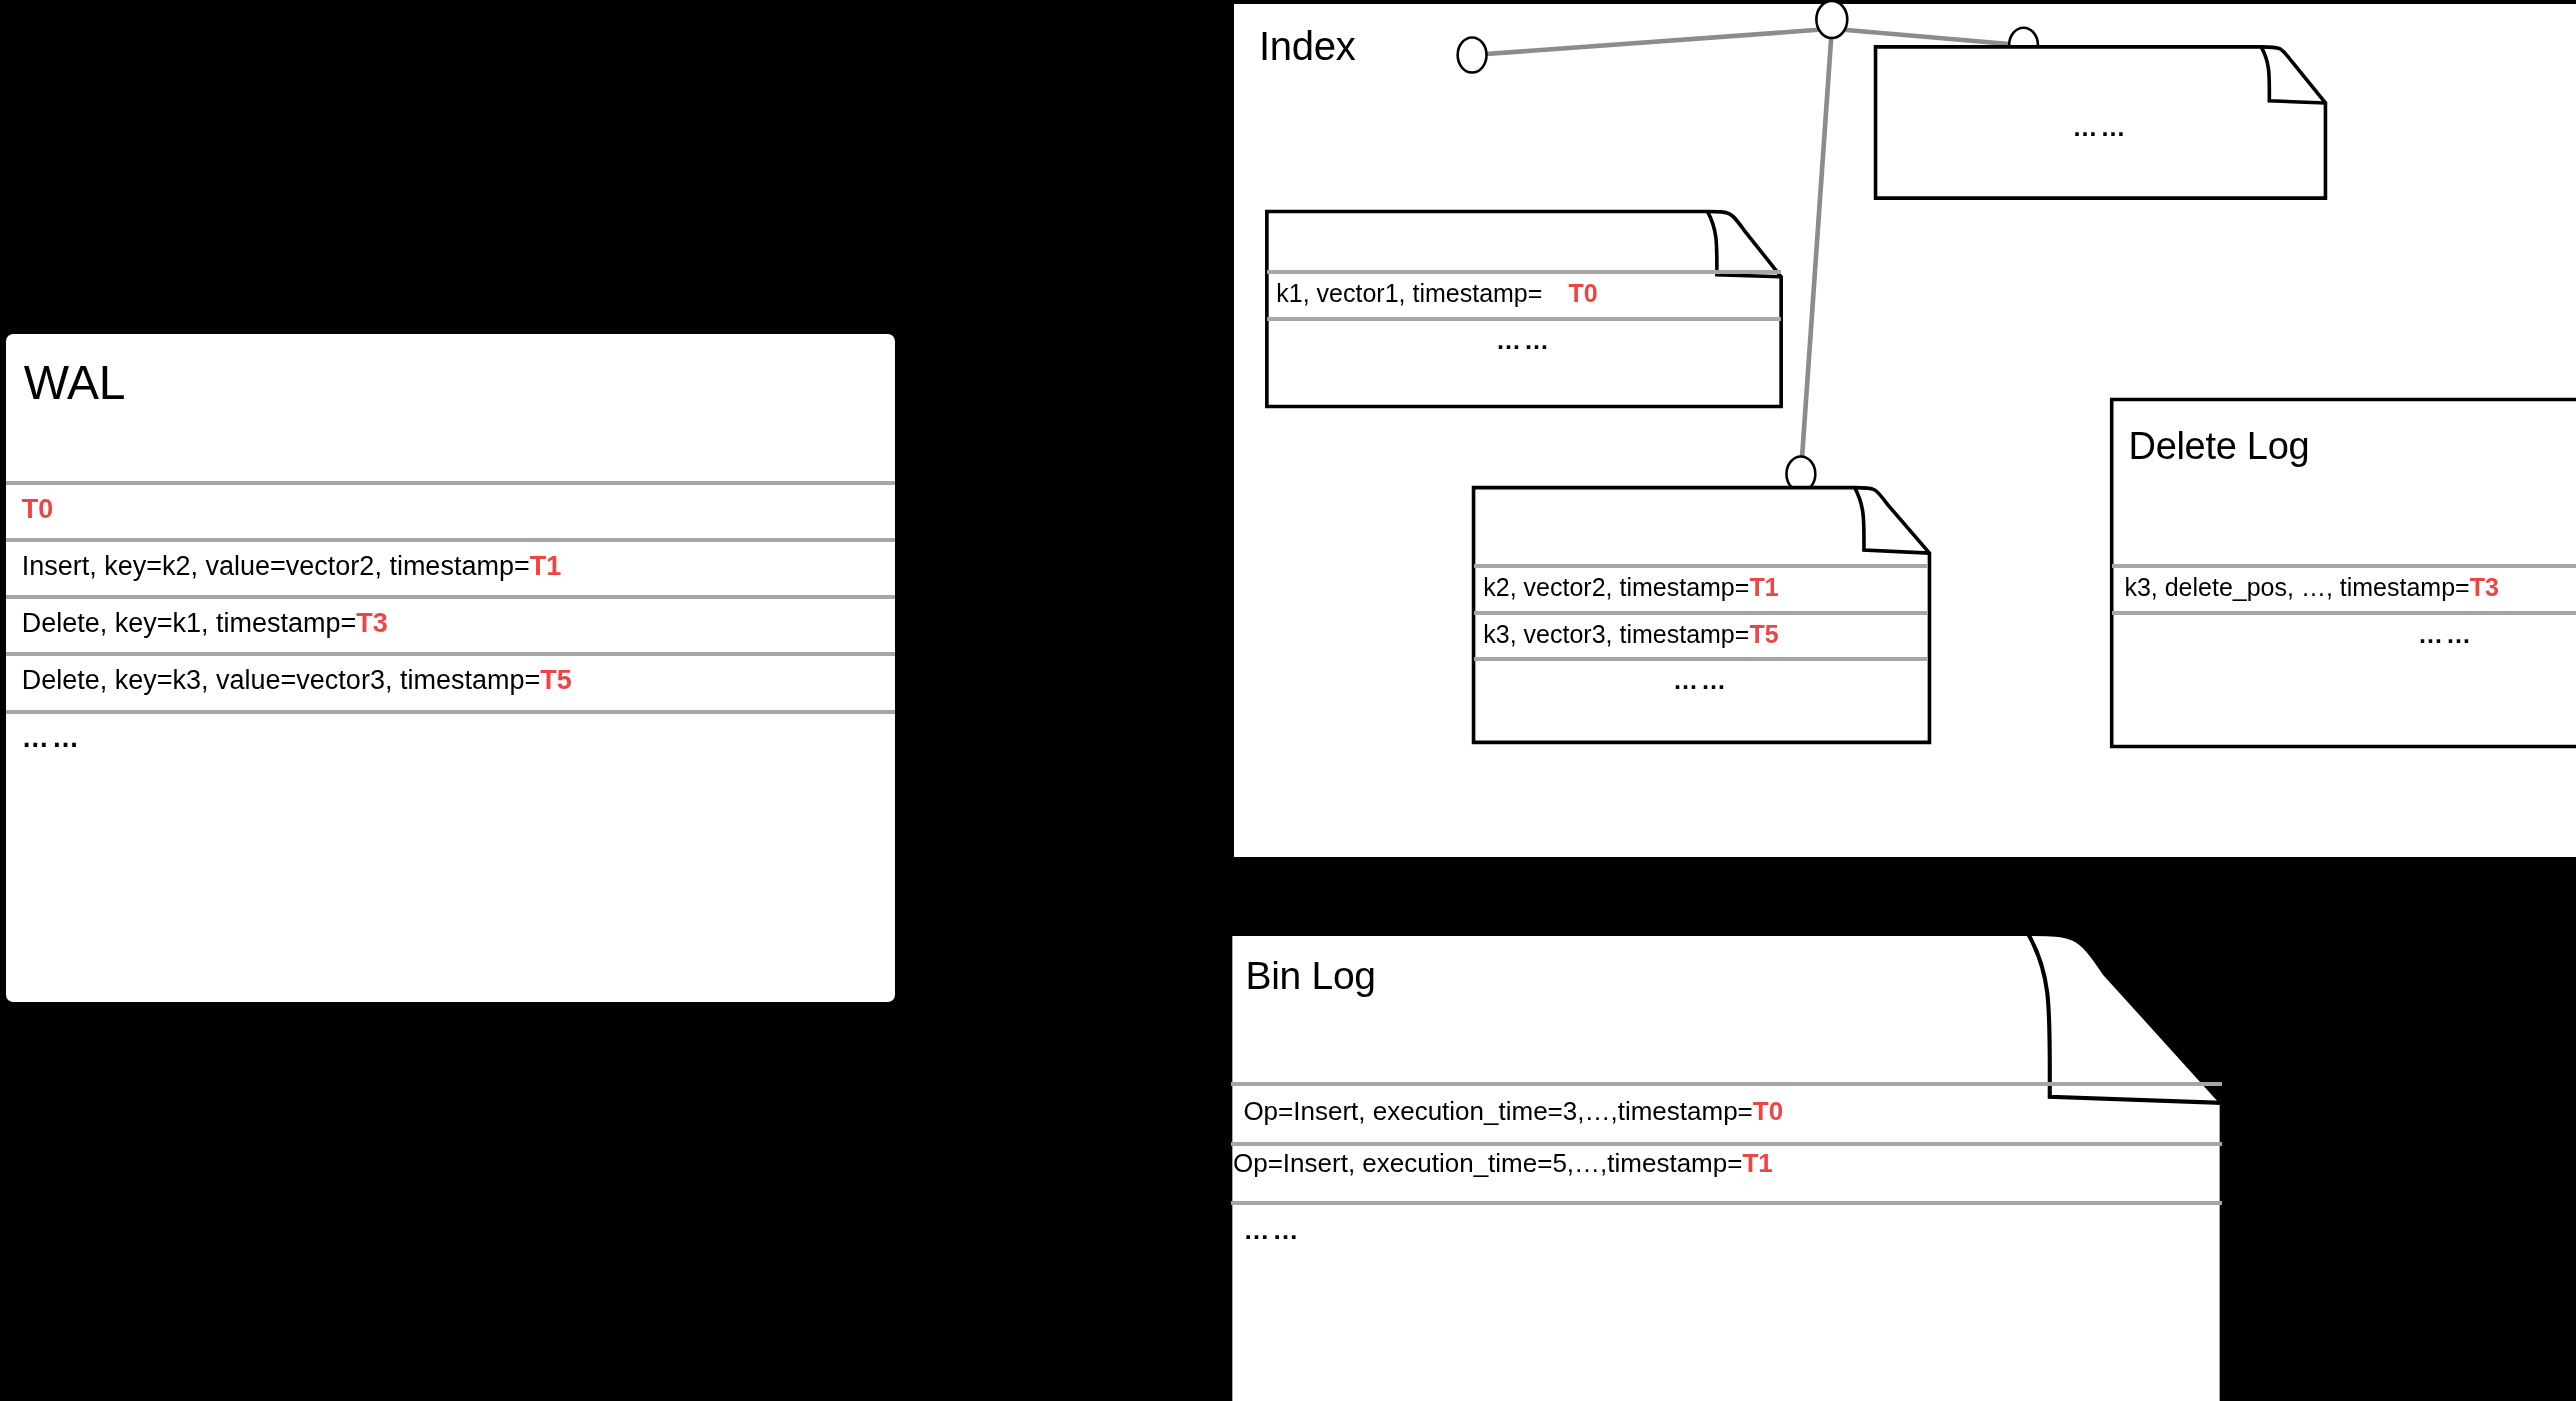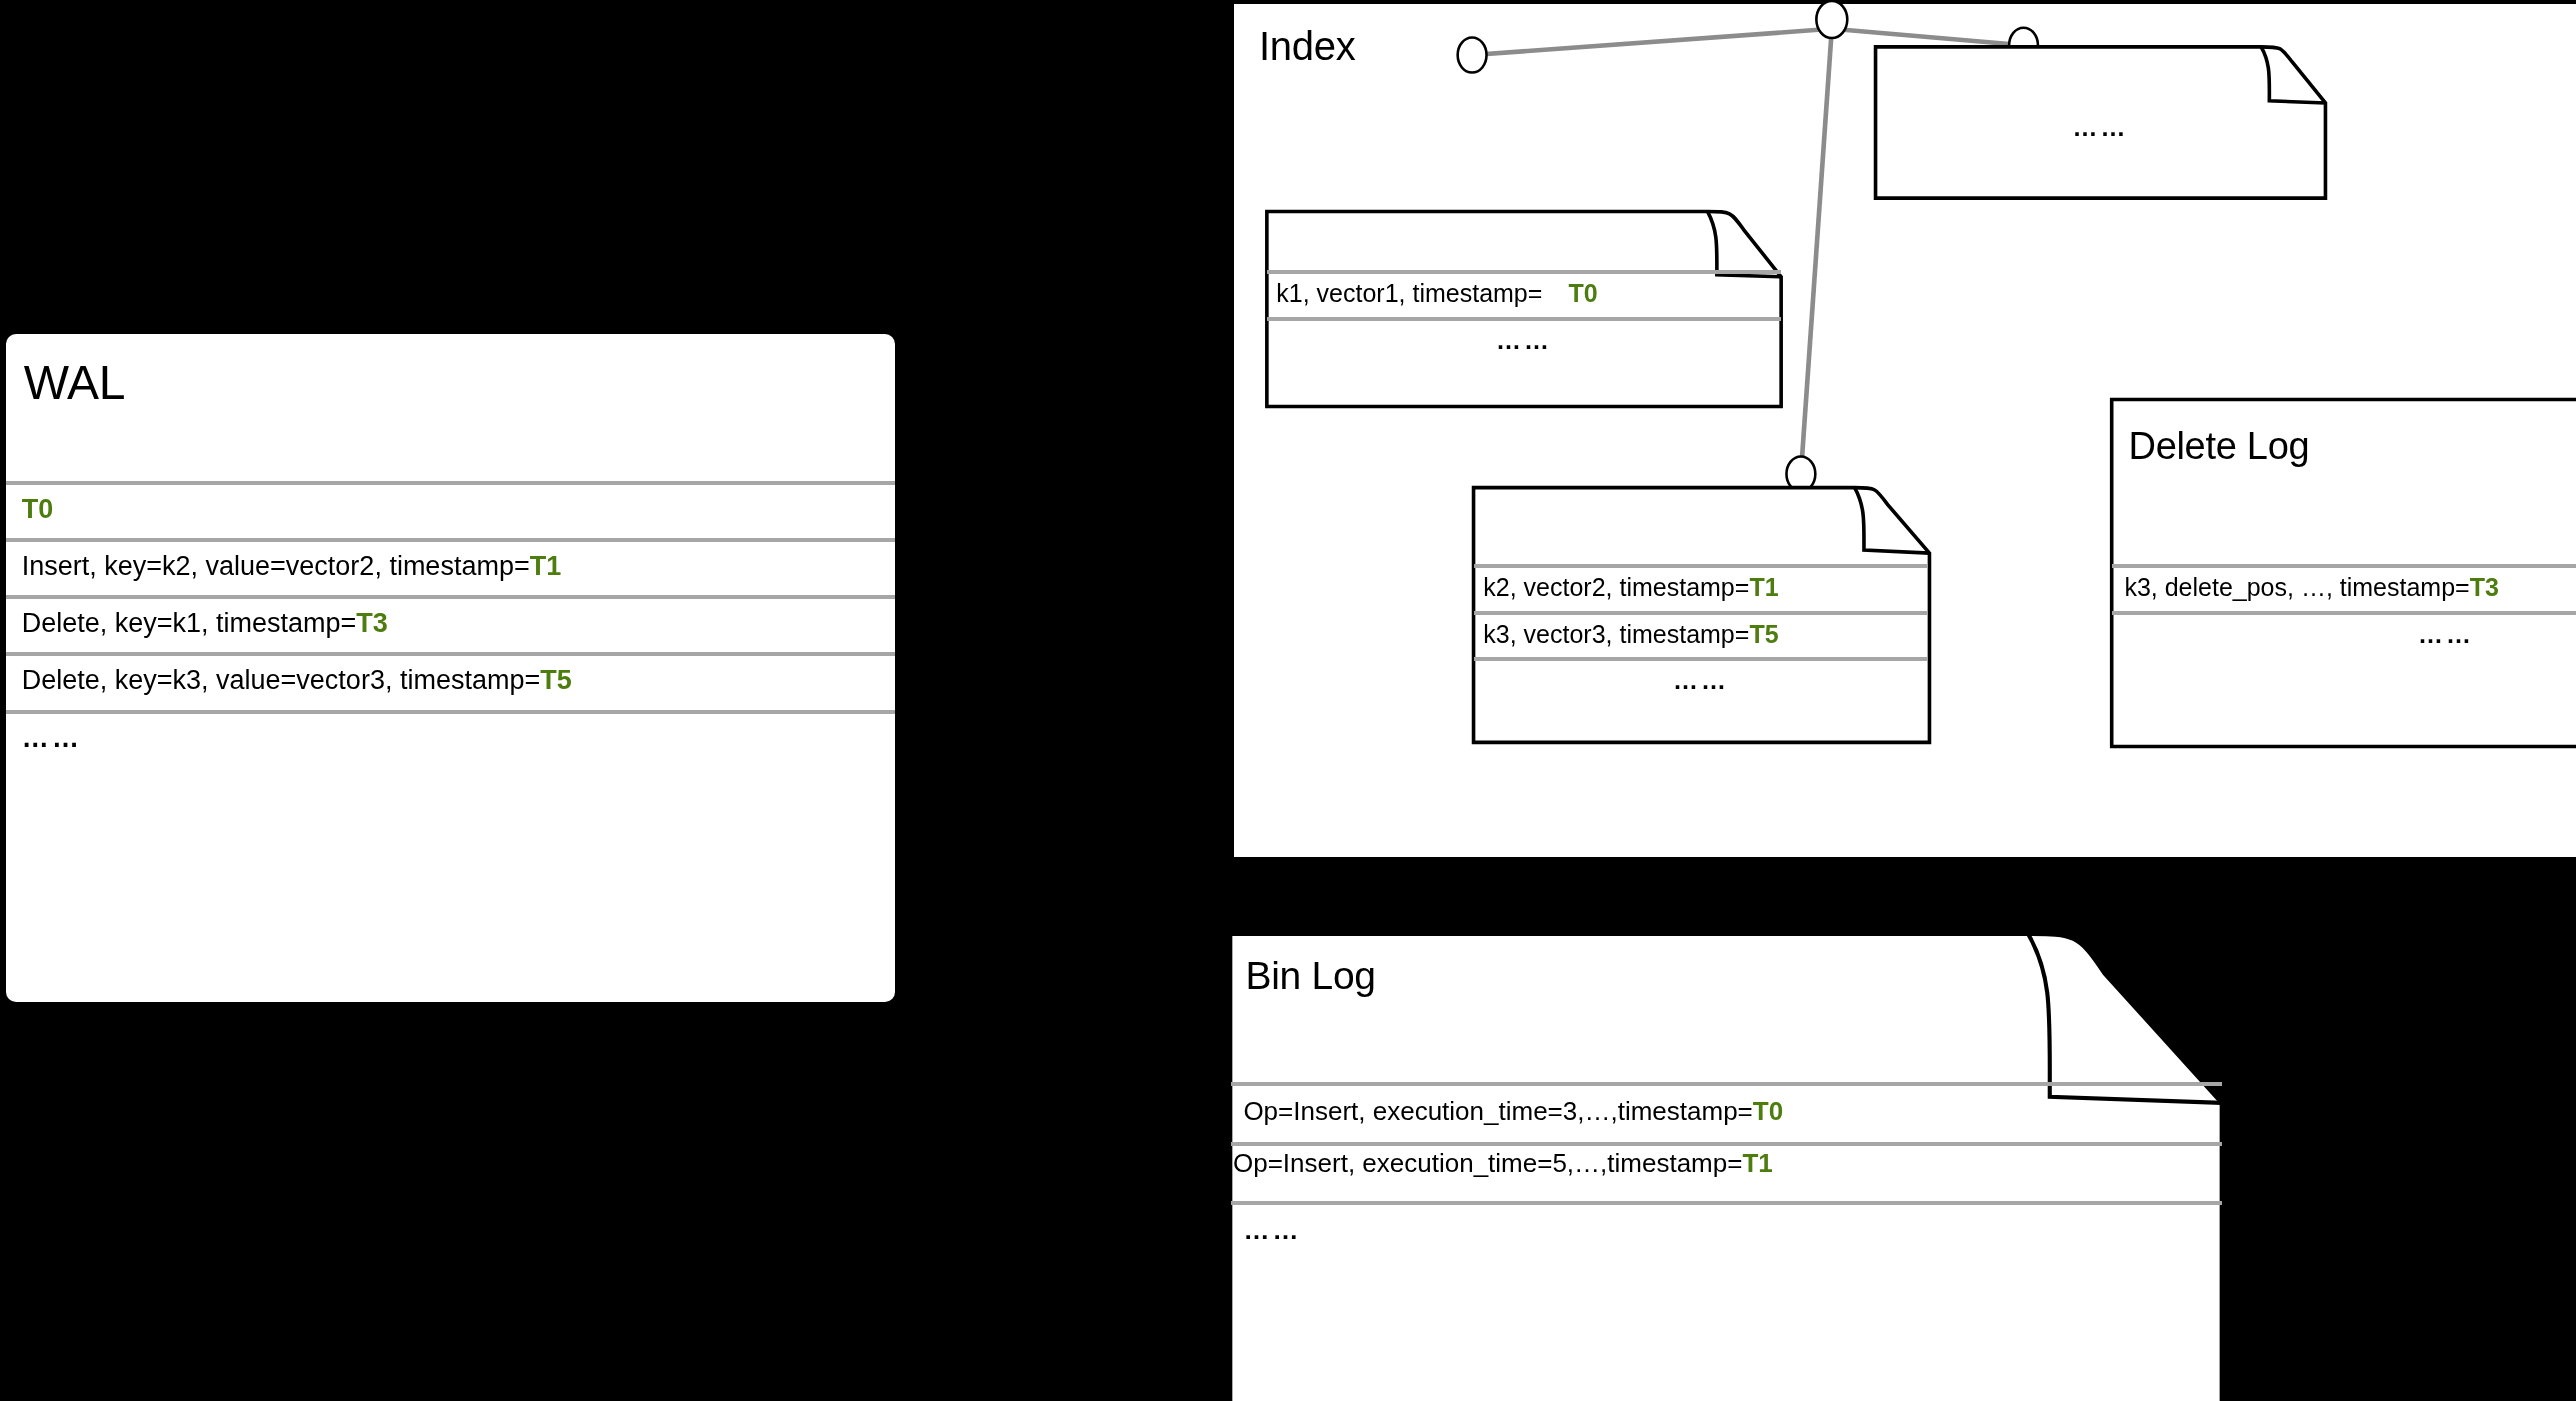--- a/index.html
+++ b/index.html
@@ -10,39 +10,39 @@
   .panel{position:absolute;background:#ffffff;box-sizing:border-box;}
   .panel.rounded{border-radius:7.2px;}
 
   .title{position:absolute;font-weight:normal;color:#000;letter-spacing:-0.3px;
          line-height:1;white-space:nowrap;}
 
   
   .row{position:absolute;box-sizing:border-box;display:flex;align-items:center;
        color:#000;white-space:nowrap;}
   .row.center{justify-content:center;}
-  .ts{color:#4d7c0f;font-weight:bold;}
+  .ts{color:#ef4444;font-weight:bold;}
   .dots{letter-spacing:.12em;font-weight:bold;}
 
   
   .sep{position:absolute;background:#A6A6A6;}
 
   
   .card{position:absolute;}
   .card svg{position:absolute;left:0;top:0;overflow:visible;}
   .card .content{position:absolute;left:0;top:0;width:100%;height:100%;}
 
   
   #tree{position:absolute;left:0;top:0;width:2817px;height:1402px;
         pointer-events:none;overflow:visible;}
 </style>
 </head>
 <body>
 
-<div class="panel rounded" style="left:6.2px;top:334px;width:889px;height:668px;border-radius:10px;">
+<div class="panel rounded" style="left:6.2px;top:334px;width:889px;height:668px;">
 
   <div class="title" style="left:17.5px;top:25px;font-size:48px;">WAL</div>
 
   <div class="sep" style="left:0;top:147px;width:889px;height:3.6px;"></div>
   <div class="row" style="left:15.5px;top:147px;width:871px;height:57px;font-size:27px;">
       <span class="ts">T0</span>
   </div>
 
   <div class="sep" style="left:0;top:204px;width:889px;height:3.6px;"></div>
   <div class="row" style="left:15.5px;top:204px;width:871px;height:57px;font-size:27px;">

